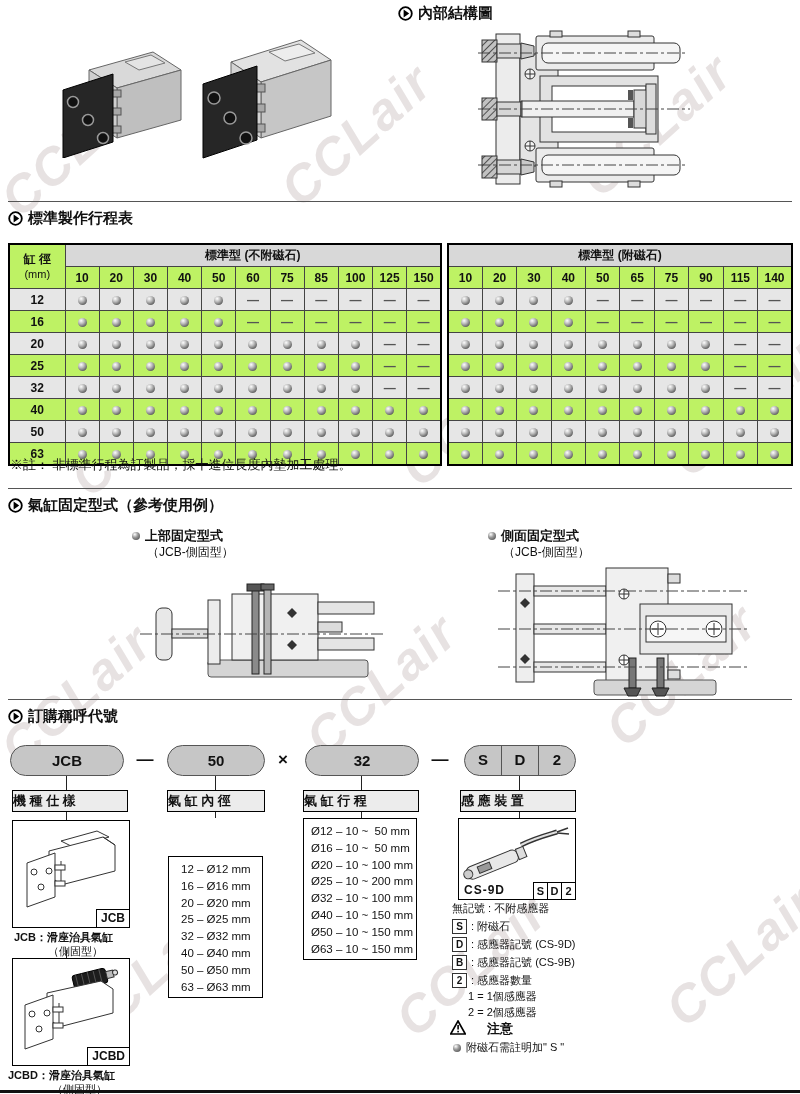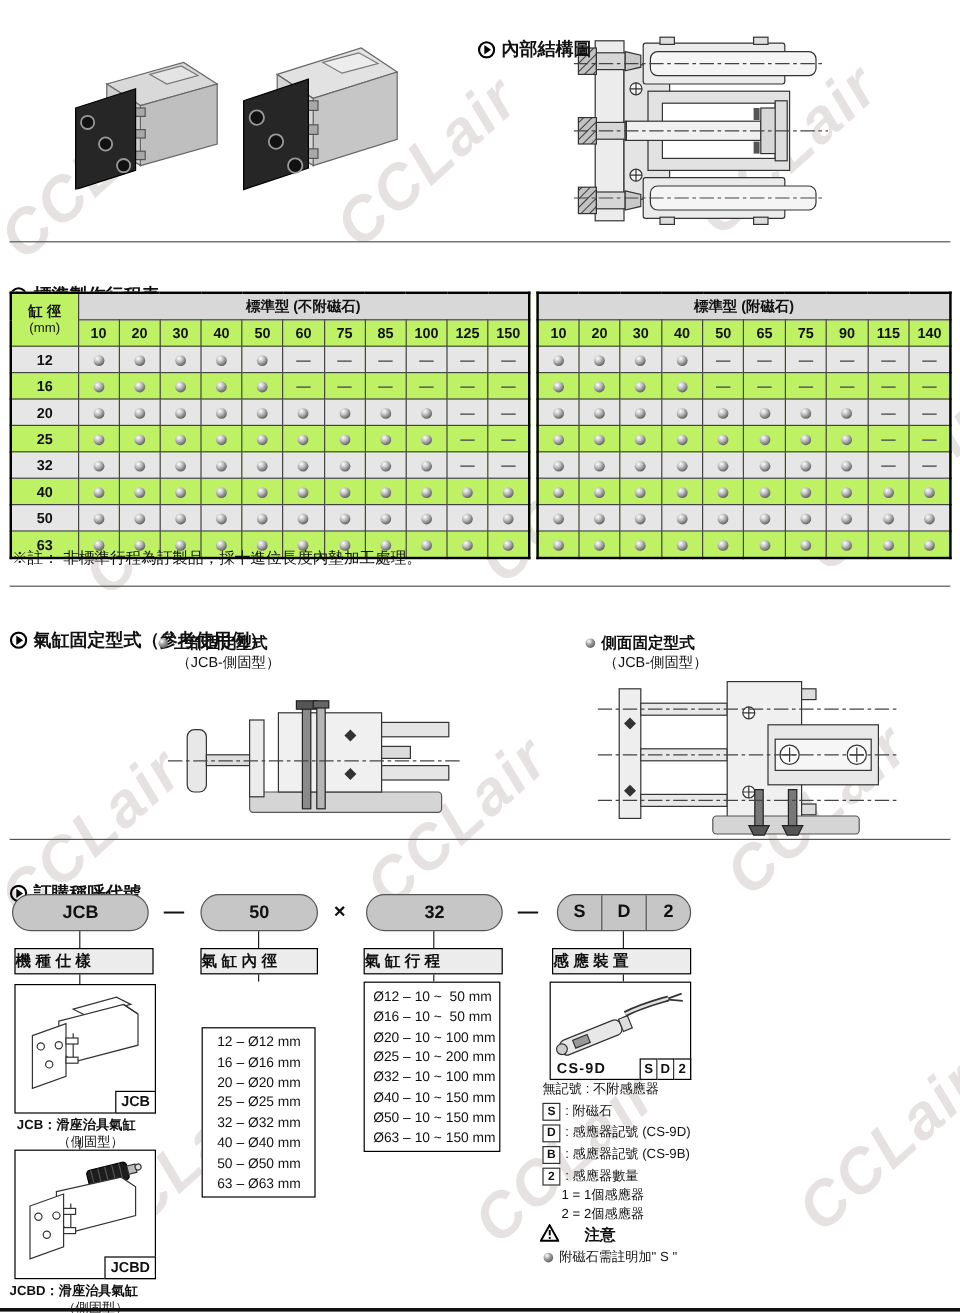--- a/index.html
+++ b/index.html
@@ -1,19 +1,19 @@
 <!DOCTYPE html>
 <html><head>
 <meta charset="utf-8">
 <style>
   html,body{margin:0;padding:0;background:#fff;}
   body{width:800px;height:1094px;font-family:"Liberation Sans",sans-serif;color:#111;position:relative;overflow:hidden;}
   .abs{position:absolute;}
   .wm{position:absolute;font-weight:bold;font-style:italic;font-size:52px;letter-spacing:2px;color:rgba(196,182,182,.40);transform:rotate(-42deg);white-space:nowrap;pointer-events:none;z-index:0;}
-  .heading{display:flex;align-items:center;gap:5px;font-weight:bold;font-size:15px;z-index:2;margin-top:28px;}
+  .heading{display:flex;align-items:center;gap:5px;font-weight:bold;font-size:15px;z-index:2;}
   .heading svg{display:block;}
   .hline{border-top:1px solid #555;height:0;z-index:1;}
   .vline{width:0;border-left:1.5px solid #222;z-index:2;}
   .bottombar{left:0;top:1090px;width:800px;height:3px;background:#111;}
   
   table.stk{border-collapse:collapse;table-layout:fixed;background:#bef264;z-index:2;position:relative;}
   table.stk td,table.stk th{border:1px solid #444;padding:0;text-align:center;vertical-align:middle;font-size:12px;height:21px;}
   table.stk{border:2px solid #000;}
   .grp{background:#d8d8d8;font-weight:bold;font-size:13px;height:26px;}
   .numhdr{font-weight:bold;font-size:12.5px;}

